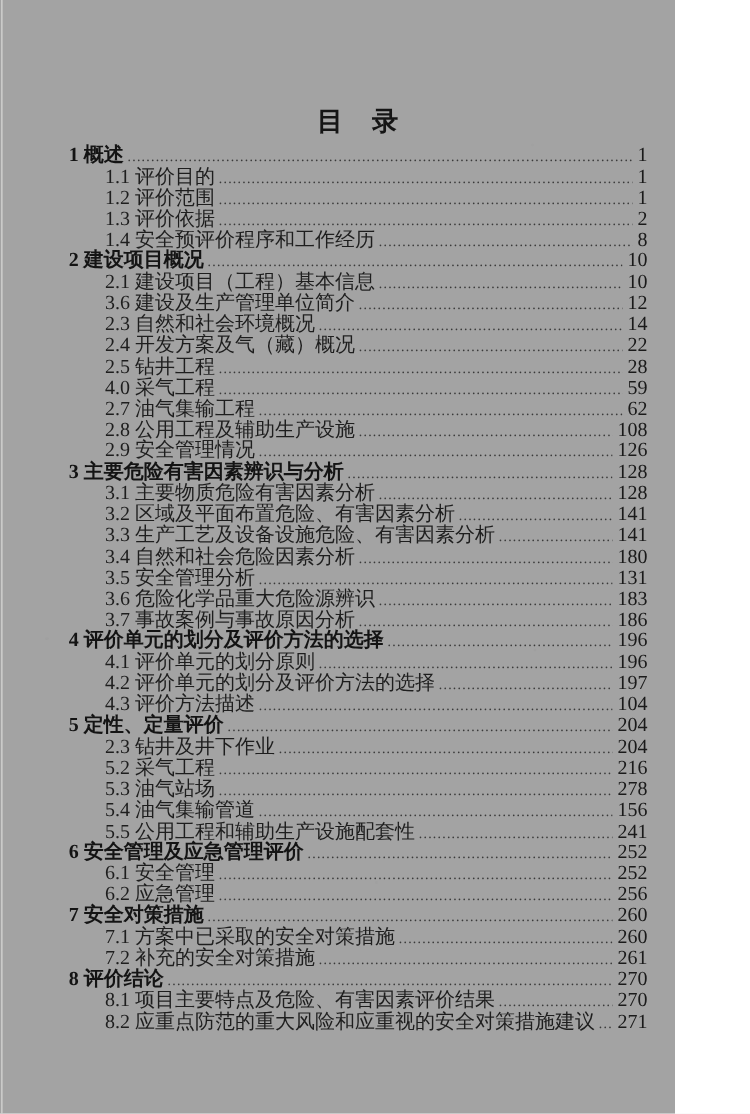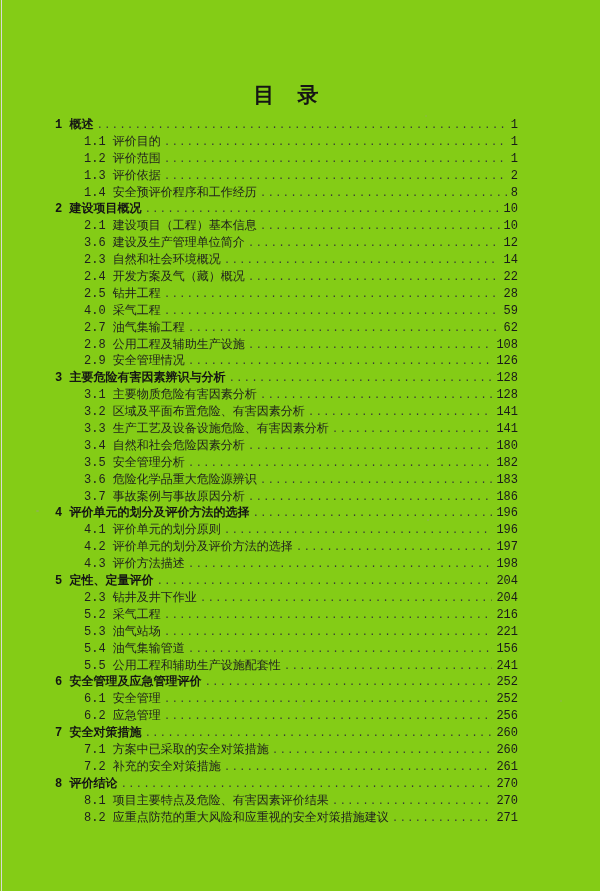--- a/index.html
+++ b/index.html
@@ -2,25 +2,25 @@
 <html><head>
 <meta charset="utf-8">
 <style>
   html, body {
     margin: 0;
     padding: 0;
     background: #ffffff;
   }
   .page {
     position: relative;
-    width: 600px;
+    width: 540px;
     height: 891px;
-    background: #84cc16;
+    background: #a3a3a3;
     overflow: hidden;
-    font-family: Liberation Mono, monospace;
+    font-family: Liberation Serif, serif;
     color: #1e1e1e;
     box-sizing: border-box;
   }
   
   .page .edge-line {
     position: absolute;
     left: 1px;
     top: 0;
     width: 1px;
     height: 100%;
@@ -42,21 +42,21 @@
   .toc {
     position: absolute;
     top: 117px;
     left: 55px;
     width: 463px;
   }
   .toc-row {
     display: flex;
     align-items: baseline;
     height: 16.9px;
-    font-size: 12px;
+    font-size: 16px;
     line-height: 16.9px;
     white-space: nowrap;
   }
   .toc-row.level-1 .toc-label {
     font-weight: bold;
     color: #141414;
   }
   .toc-row.level-2 {
     padding-left: 29px;
   }
@@ -203,21 +203,21 @@
     <span class="toc-page-num">141</span>
   </div>
       <div class="toc-row level-2">
     <span class="toc-label">3.4 自然和社会危险因素分析</span>
     <span class="toc-leader"></span>
     <span class="toc-page-num">180</span>
   </div>
       <div class="toc-row level-2">
     <span class="toc-label">3.5 安全管理分析</span>
     <span class="toc-leader"></span>
-    <span class="toc-page-num">182</span>
+    <span class="toc-page-num">131</span>
   </div>
       <div class="toc-row level-2">
     <span class="toc-label">3.6 危险化学品重大危险源辨识</span>
     <span class="toc-leader"></span>
     <span class="toc-page-num">183</span>
   </div>
       <div class="toc-row level-2">
     <span class="toc-label">3.7 事故案例与事故原因分析</span>
     <span class="toc-leader"></span>
     <span class="toc-page-num">186</span>
@@ -233,41 +233,41 @@
     <span class="toc-page-num">196</span>
   </div>
       <div class="toc-row level-2">
     <span class="toc-label">4.2 评价单元的划分及评价方法的选择</span>
     <span class="toc-leader"></span>
     <span class="toc-page-num">197</span>
   </div>
       <div class="toc-row level-2">
     <span class="toc-label">4.3 评价方法描述</span>
     <span class="toc-leader"></span>
-    <span class="toc-page-num">198</span>
+    <span class="toc-page-num">104</span>
   </div>
       <div class="toc-row level-1">
     <span class="toc-label">5 定性、定量评价</span>
     <span class="toc-leader"></span>
     <span class="toc-page-num">204</span>
   </div>
       <div class="toc-row level-2">
     <span class="toc-label">2.3 钻井及井下作业</span>
     <span class="toc-leader"></span>
     <span class="toc-page-num">204</span>
   </div>
       <div class="toc-row level-2">
     <span class="toc-label">5.2 采气工程</span>
     <span class="toc-leader"></span>
     <span class="toc-page-num">216</span>
   </div>
       <div class="toc-row level-2">
     <span class="toc-label">5.3 油气站场</span>
     <span class="toc-leader"></span>
-    <span class="toc-page-num">221</span>
+    <span class="toc-page-num">278</span>
   </div>
       <div class="toc-row level-2">
     <span class="toc-label">5.4 油气集输管道</span>
     <span class="toc-leader"></span>
     <span class="toc-page-num">156</span>
   </div>
       <div class="toc-row level-2">
     <span class="toc-label">5.5 公用工程和辅助生产设施配套性</span>
     <span class="toc-leader"></span>
     <span class="toc-page-num">241</span>

